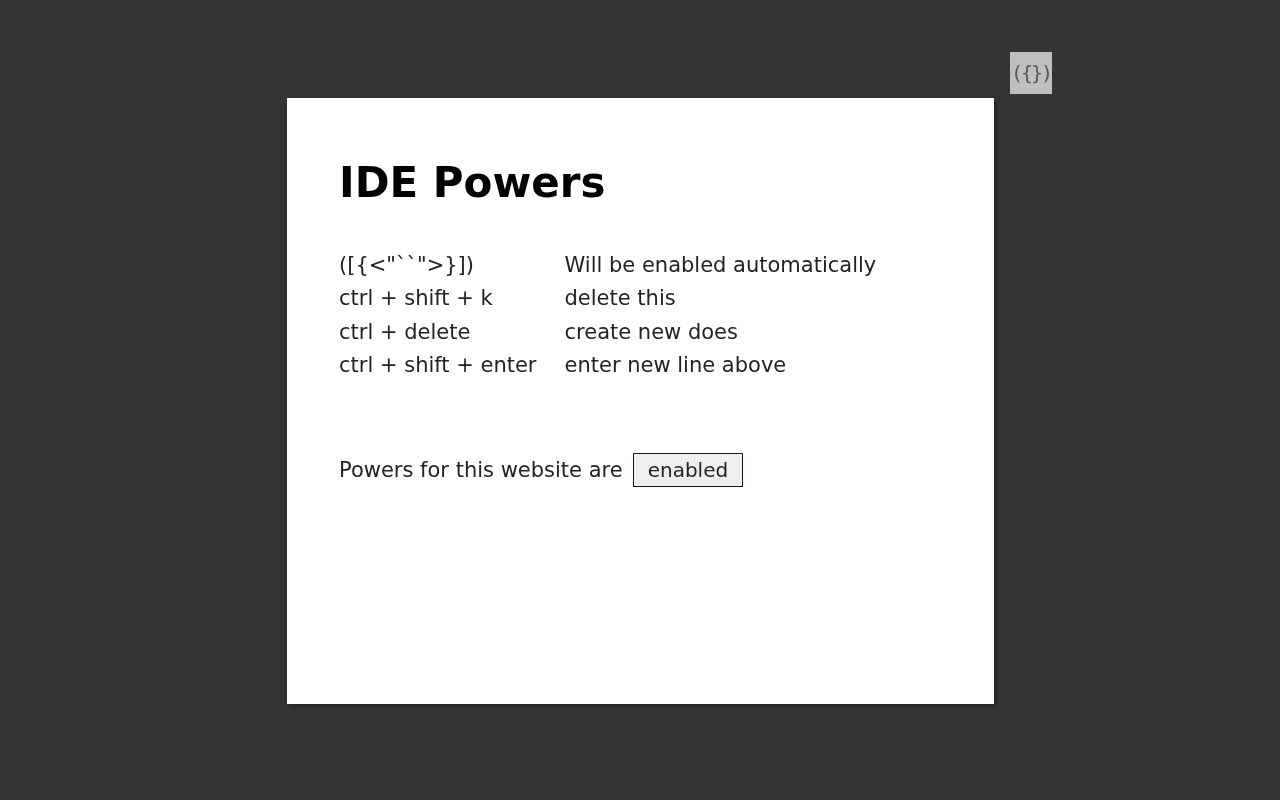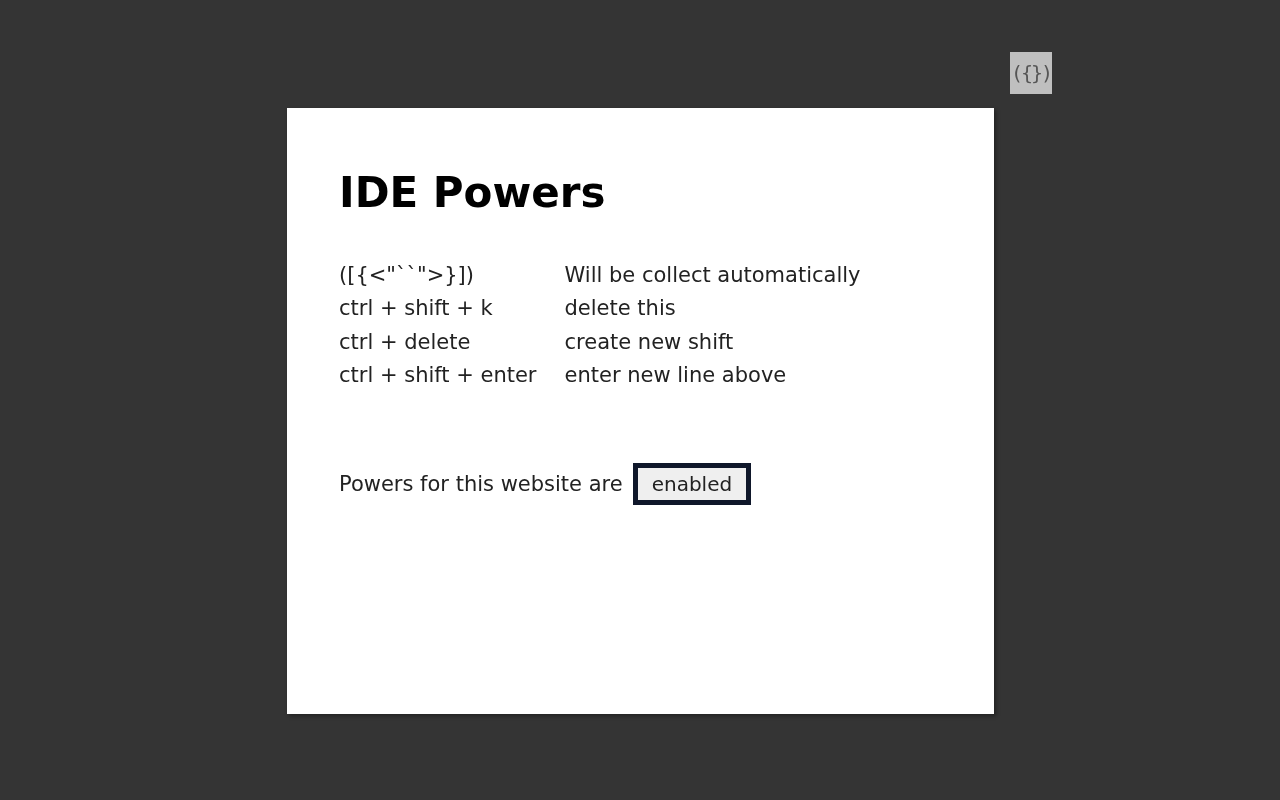--- a/index.html
+++ b/index.html
@@ -26,21 +26,21 @@
       align-items: center;
       justify-content: center;
       font-size: 20px;
       color: #555;
       font-family: monospace;
       letter-spacing: -2px;
       user-select: none;
     }
     .popup {
       position: absolute;
-      top: 108px;
+      top: 98px;
       left: 287px;
       width: 707px;
       height: 606px;
       background: #ffffff;
       box-shadow: 2px 2px 4px rgba(0,0,0,0.35);
       padding: 60px 52px 40px 52px;
     }
     .popup h1 {
       font-size: 42px;
       font-weight: bold;
@@ -67,21 +67,21 @@
       color: #222;
       margin-bottom: 52px;
       display: flex;
       align-items: center;
       gap: 10px;
     }
     .toggle-btn {
       font-size: 20px;
       padding: 4px 14px;
       background: #efefef;
-      border: 5px solid #0f172a;
+      border: 1px solid #0f172a;
       color: #222;
       cursor: pointer;
       font-family: inherit;
     }
     .footer-note {
       font-size: 21px;
       font-style: italic;
       color: #222;
       line-height: 1.35;
     }
@@ -97,29 +97,29 @@
   <span>({})</span>
 </div>
 
 <div class="popup">
   <h1>IDE Powers</h1>
 
   <table class="shortcuts-table">
     <tbody id="shortcuts-body">
         <tr>
           <td class="key">([{&lt;"``"&gt;}])</td>
-          <td>Will be collect automatically</td>
+          <td>Will be enabled automatically</td>
         </tr>
         <tr>
           <td class="key">ctrl + shift + k</td>
           <td>delete this</td>
         </tr>
         <tr>
           <td class="key">ctrl + delete</td>
-          <td>create new shift</td>
+          <td>create new does</td>
         </tr>
         <tr>
           <td class="key">ctrl + shift + enter</td>
           <td>enter new line above</td>
         </tr>
       </tbody>
   </table>
 
   <div class="status-row">
     <span>Powers for this website are</span>

